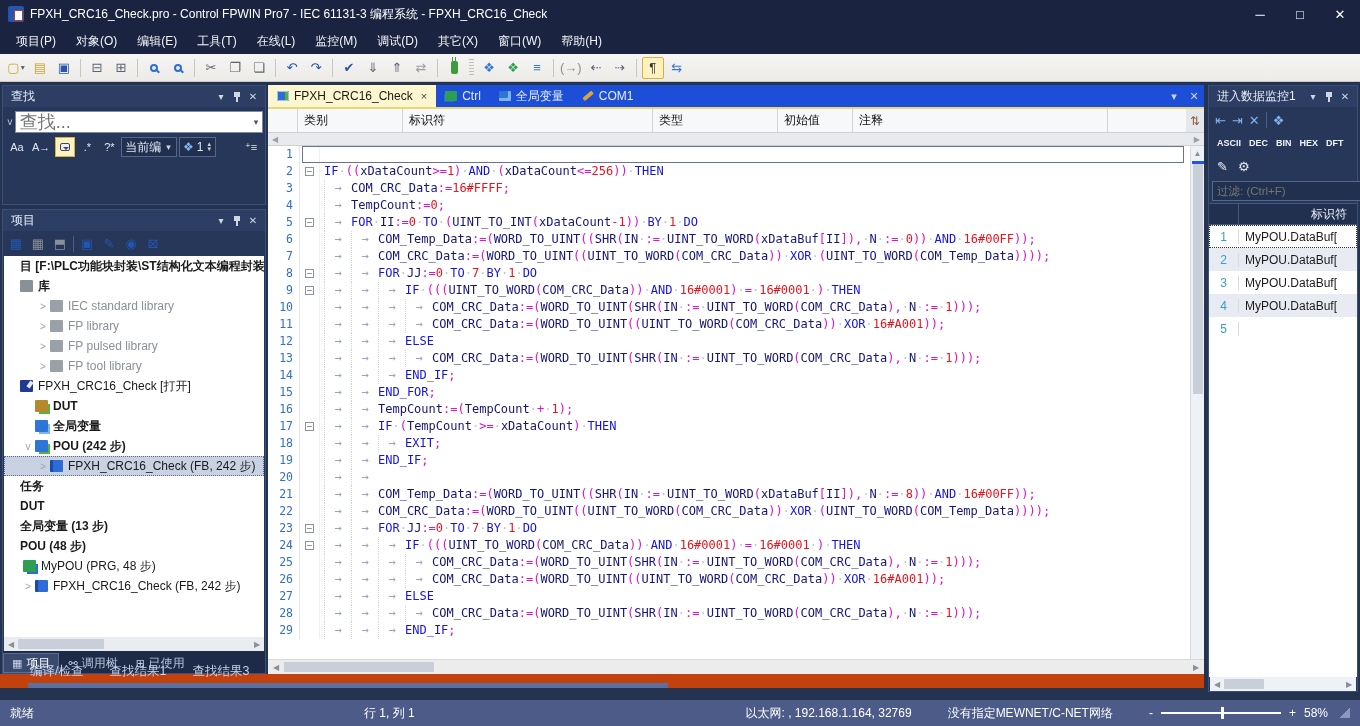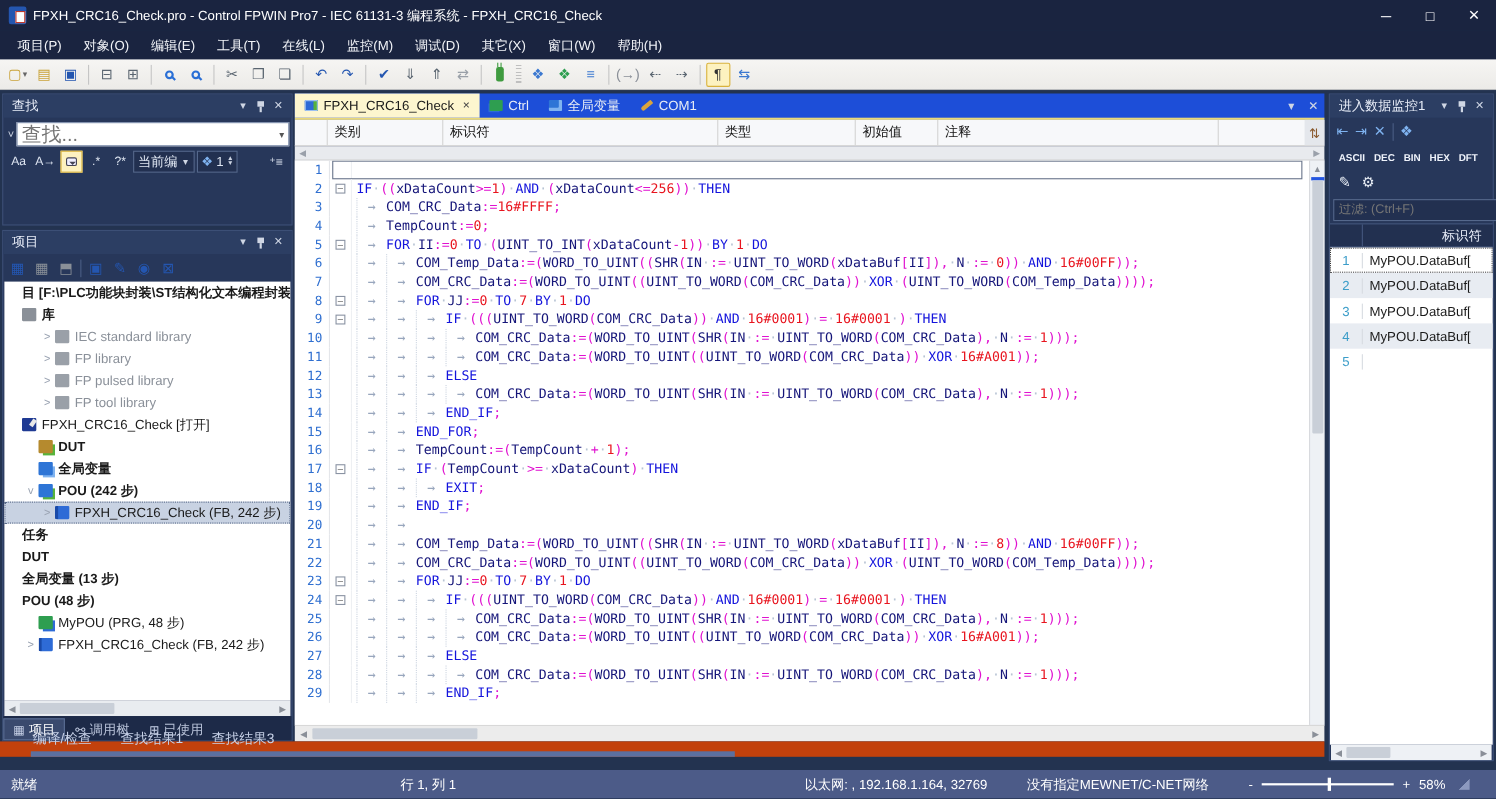--- a/index.html
+++ b/index.html
@@ -140,21 +140,21 @@
   .mrow{height:23px;display:flex;align-items:center;flex:none;white-space:nowrap;}
   .mrow:nth-child(even){background:#e8ecf2;}
   .mrow.sel{outline:1px dotted #333;outline-offset:-1px;}
   .mrow .num2{width:30px;text-align:center;color:#3b9dc9;border-right:1px solid #d8dce2;flex:none;}
   .mrow .mid{padding-left:6px;color:#1a1a1a;overflow:hidden;}
 
   
   .statusbar{position:absolute;left:0;right:0;bottom:0;height:26px;background:#4c5b88;display:flex;align-items:center;color:#fff;font-size:12px;}
   .st-ready{margin-left:10px;}
   .st-cursor{margin-left:330px;}
-  .st-right{margin-left:auto;display:flex;align-items:center;gap:36px;margin-right:24px;}
+  .st-right{margin-left:auto;display:flex;align-items:center;gap:36px;margin-right:10px;}
   .zoomctl{display:flex;align-items:center;gap:8px;}
   .sltrack{width:120px;height:2px;background:#fff;position:relative;}
   .slthumb{position:absolute;left:50%;top:-5px;width:3px;height:12px;background:#fff;}
   .grip{width:10px;height:10px;background:linear-gradient(135deg,transparent 50%,#8c99bf 50%);margin-left:4px;}
 </style>
 </head>
 <body>
 
 <div class="titlebar">
   <span class="appicon"></span>
@@ -349,21 +349,21 @@
             <span class="lbl b">DUT</span>
           </div>
           <div class="trow" style="padding-left: 2px;">
             <span class="chev"></span>
             <span class="lbl b">全局变量 (13 步)</span>
           </div>
           <div class="trow" style="padding-left: 2px;">
             <span class="chev"></span>
             <span class="lbl b">POU (48 步)</span>
           </div>
-          <div class="trow" style="padding-left: 17px;">
+          <div class="trow" style="padding-left: 5px;">
             <span class="chev"></span>
             <span class="ticon ti-prg"></span>
             <span class="lbl">MyPOU (PRG, 48 步)</span>
           </div>
           <div class="trow" style="padding-left: 17px;">
             <span class="chev">&gt;</span>
             <span class="ticon ti-fb"></span>
             <span class="lbl">FPXH_CRC16_Check (FB, 242 步)</span>
           </div>
         </div>

